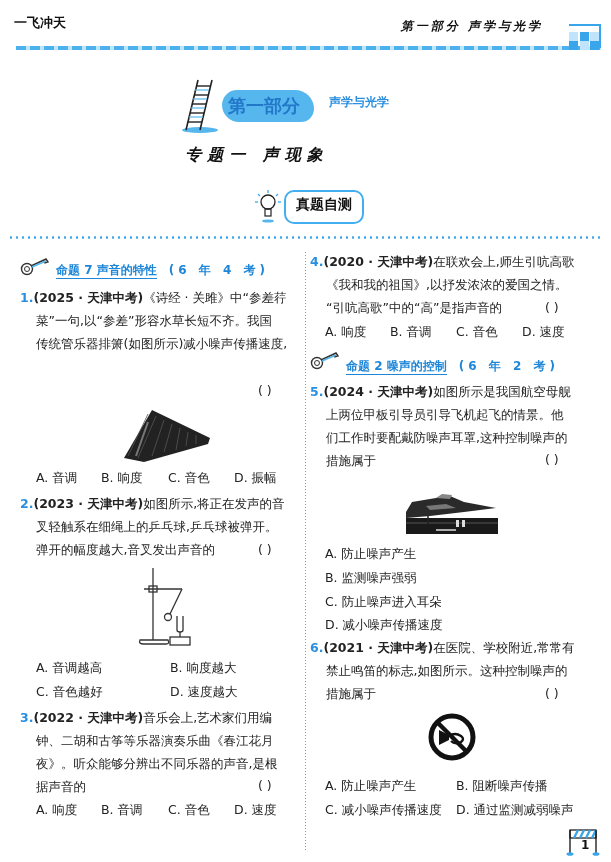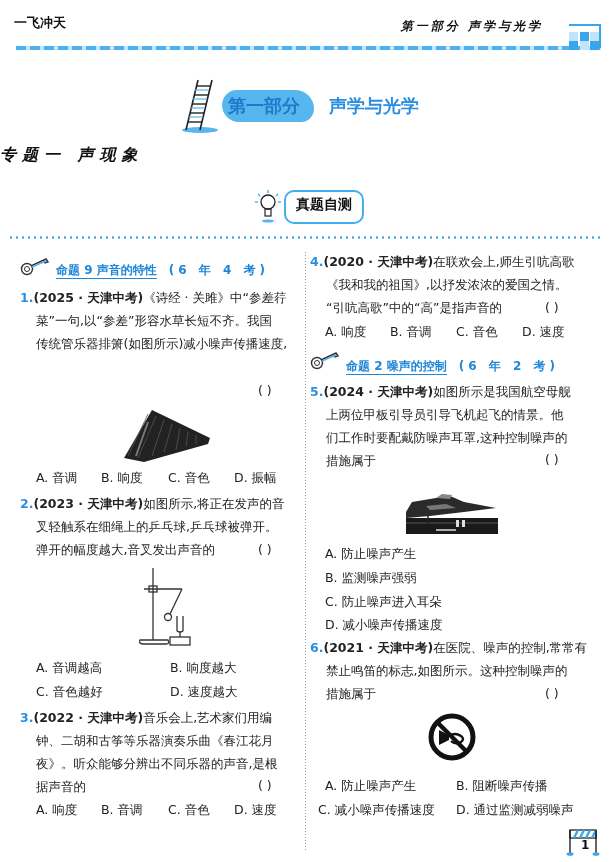--- a/index.html
+++ b/index.html
@@ -14,22 +14,22 @@
               background:repeating-linear-gradient(90deg,#4db1ef 0 10px,#bfe4fb 10px 14px); }
   .checker { right:10px; top:24px; width:36px; height:26px; }
   .checker .c { position:absolute; width:9px; height:9px; background:#39a6ec; }
   .checker .top { position:absolute; left:4px; top:0; width:30px; height:2px; background:#39a6ec; }
   .checker .side { position:absolute; right:0; top:0; width:2px; height:24px; background:#39a6ec; }
 
   
   .ladder { left:178px; top:78px; width:58px; height:56px; }
   .part-blob { left:222px; top:90px; width:92px; height:32px; background:#56b7ee; border-radius:16px 20px 14px 18px; }
   .part-label { left:228px; top:94px; font-family:"DejaVu Serif","Liberation Serif",serif; font-size:18px; color:#2277c9; font-weight:bold; }
-  .part-name { left:329px; top:94px; font-family:"DejaVu Serif","Liberation Serif",serif; font-size:18px; color:#2a8fe0; font-weight:bold; }
-  .topic { left:0; width:514px; top:145px; text-align:left; font-family:"DejaVu Serif","Liberation Serif",serif;
+  .part-name { left:329px; top:94px; font-family:"DejaVu Serif","Liberation Serif",serif; font-size:12px; color:#2a8fe0; font-weight:bold; }
+  .topic { left:0; width:514px; top:145px; text-align:center; font-family:"DejaVu Serif","Liberation Serif",serif;
            font-style:italic; font-weight:bold; font-size:16px; letter-spacing:6px; color:#111; }
   .bulb { left:253px; top:188px; width:30px; height:36px; }
   .tag-box { left:284px; top:190px; width:76px; height:30px; border:2px solid #43aef0; border-radius:10px; }
   .tag-text { left:284px; top:196px; width:80px; text-align:center; font-weight:bold; font-size:14px; color:#111; }
   .dots-line { left:8px; top:236px; width:595px; height:3px;
                background:radial-gradient(circle,#3ea8ee 1px,transparent 1.4px) 0 0/6px 3px repeat-x; }
   .col-divider { left:305px; top:252px; width:1px; height:600px;
                  background:repeating-linear-gradient(180deg,#999 0 1px,transparent 1px 3px); }
 
   
@@ -107,21 +107,21 @@
 <div class="abs dots-line"></div>
 <div class="abs col-divider"></div>
 
 <svg class="abs key" style="left:20px;top:258px" viewBox="0 0 30 18">
   <circle cx="7" cy="11" r="5.5" fill="none" stroke="#333" stroke-width="1.4"></circle>
   <circle cx="7" cy="11" r="2.5" fill="none" stroke="#333" stroke-width="1"></circle>
   <path d="M11 8 L26 1 L28 4 L25 5 L24 3" fill="none" stroke="#333" stroke-width="1.4"></path>
   <path d="M12 9 L26 3" stroke="#56b7ee" stroke-width="1.5"></path>
 </svg>
 <div class="abs sec" style="left:56px;top:262px">
-  <span class="u">命题 9   声音的特性</span><span class="cnt">(6 年 4 考)</span>
+  <span class="u">命题 7   声音的特性</span><span class="cnt">(6 年 4 考)</span>
 </div>
 
 <div class="abs q" style="left:20px;top:286px;width:280px">
   <div><span class="num">1.</span><span class="src">(2025 · 天津中考)</span><span>《诗经 · 关雎》中“参差荇</span></div>
   <div style="padding-left:16px">菜”一句,以“参差”形容水草长短不齐。我国</div>
   <div style="padding-left:16px">传统管乐器排箫(如图所示)减小噪声传播速度,</div>
 </div>
 <div class="abs paren" style="left:258px;top:383px">(     )</div>
 <svg class="fig" style="left:118px;top:408px;width:96px;height:54px" viewBox="0 0 96 54">
   <polygon points="34,2 92,30 90,36 26,54 6,50" fill="#222"></polygon>
@@ -216,34 +216,34 @@
   <line x1="22" y1="24" x2="22" y2="32" stroke="#222" stroke-width="1.5"></line>
   <rect x="50" y="28" width="3" height="7" fill="#ddd"></rect>
   <rect x="56" y="28" width="3" height="7" fill="#ddd"></rect>
 </svg>
 <div class="opt" style="left:325px;top:546px">A. 防止噪声产生</div>
 <div class="opt" style="left:325px;top:570px">B. 监测噪声强弱</div>
 <div class="opt" style="left:325px;top:594px">C. 防止噪声进入耳朵</div>
 <div class="opt" style="left:325px;top:617px">D. 减小噪声传播速度</div>
 
 <div class="abs q" style="left:310px;top:636px;width:292px">
-  <div><span class="num">6.</span><span class="src">(2021 · 天津中考)</span><span>在医院、噪声的控制,常常有</span></div>
+  <div><span class="num">6.</span><span class="src">(2021 · 天津中考)</span><span>在医院、学校附近,常常有</span></div>
   <div style="padding-left:16px">禁止鸣笛的标志,如图所示。这种控制噪声的</div>
   <div style="padding-left:16px">措施属于</div>
 </div>
 <div class="abs paren" style="left:545px;top:686px">(     )</div>
 <svg class="fig" style="left:427px;top:712px;width:50px;height:50px" viewBox="0 0 50 50">
   <circle cx="25" cy="25" r="21" fill="#fff" stroke="#111" stroke-width="5"></circle>
   <path d="M12 18 L22 23 L22 28 L12 33 Z" fill="#111"></path>
   <path d="M22 24 Q28 20 34 24 Q38 27 34 30 Q28 33 24 29" fill="none" stroke="#111" stroke-width="2.4"></path>
   <line x1="11" y1="11" x2="39" y2="39" stroke="#111" stroke-width="4.5"></line>
 </svg>
 <div class="opt" style="left:325px;top:778px">A. 防止噪声产生</div>
 <div class="opt" style="left:456px;top:778px">B. 阻断噪声传播</div>
-<div class="opt" style="left:318px;top:802px">C. 减小噪声传播速度</div>
+<div class="opt" style="left:325px;top:802px">C. 减小噪声传播速度</div>
 <div class="opt" style="left:456px;top:802px">D. 通过监测减弱噪声</div>
 
 <svg class="abs pagenum" viewBox="0 0 36 30">
   <rect x="4" y="3" width="26" height="8" fill="#fff" stroke="#111" stroke-width="1.2"></rect>
   <g stroke="#39a6ec" stroke-width="2.4">
     <line x1="8" y1="11" x2="12" y2="3"></line>
       <line x1="14" y1="11" x2="18" y2="3"></line>
     <line x1="20" y1="11" x2="24" y2="3"></line>
       <line x1="26" y1="11" x2="30" y2="3"></line>
   </g>

